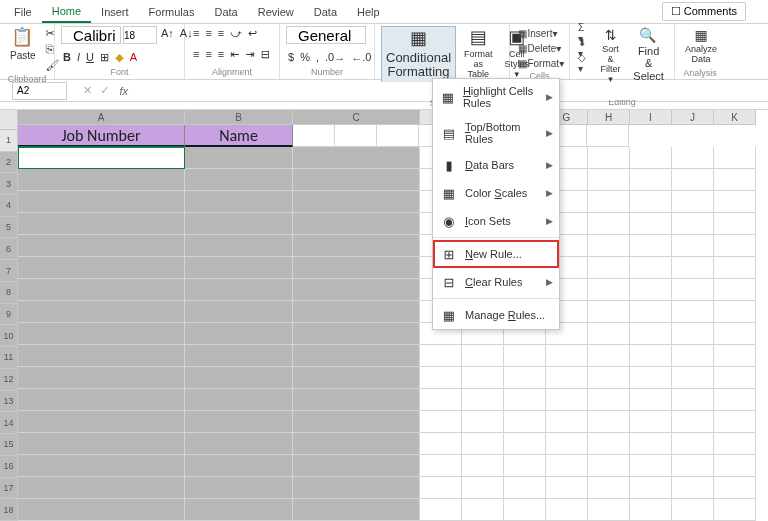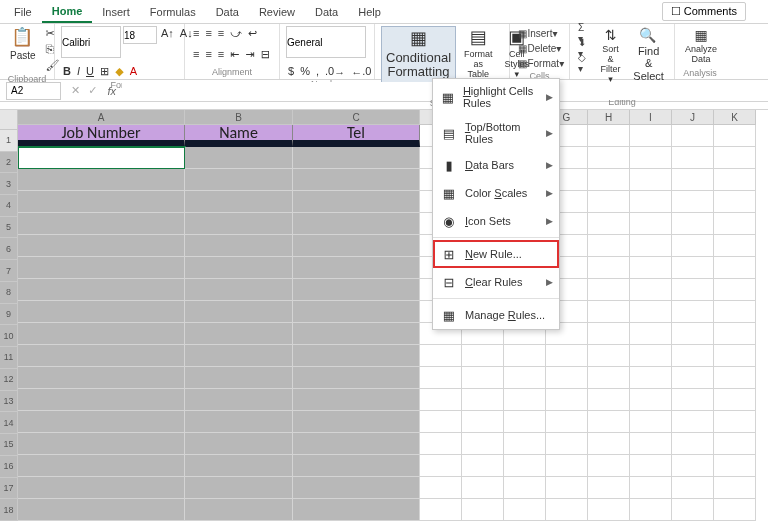--- a/index.html
+++ b/index.html
@@ -1,43 +1,43 @@
 <!DOCTYPE html>
 <html><head>
 <meta charset="utf-8">
 <style>
 * { margin: 0; padding: 0; box-sizing: border-box; font-family: 'Segoe UI', Arial, sans-serif; }
 body { background: #fff; font-size: 11px; color: #333; width: 768px; height: 521px; overflow: hidden; position: relative; }
 
 
 .tab-bar { display: flex; align-items: center; height: 24px; background: #fff; border-bottom: 1px solid #d4d4d4; padding: 0 4px; }
 .tab { padding: 4px 10px; cursor: pointer; font-size: 11px; color: #444; }
-.tab.active { border-bottom: 2px solid #107c41; color: #107c41; font-weight: 700; }
+.tab.active { border-bottom: 2px solid #107c41; color: #107c41; font-weight: 400; }
 .tab-right { margin-left: auto; display: flex; gap: 4px; padding-right: 18px; }
 .comments-btn { border: 1px solid #ccc; padding: 2px 8px; font-size: 11px; border-radius: 2px; background: #fff; }
 
 
 .ribbon { display: flex; height: 56px; background: #fff; border-bottom: 1px solid #d4d4d4; }
 .ribbon-group { border-right: 1px solid #e0e0e0; padding: 2px 6px; display: flex; flex-direction: column; justify-content: space-between; }
 .ribbon-group-label { font-size: 9px; color: #888; text-align: center; padding-top: 1px; }
 .ribbon-content { display: flex; align-items: flex-start; gap: 4px; flex: 1; }
 .rbtn { background: none; border: none; cursor: pointer; padding: 2px; font-size: 10px; color: #444; display: flex; align-items: center; }
 .rbtn-big { display: flex; flex-direction: column; align-items: center; padding: 2px 4px; text-align: center; font-size: 10px; line-height: 1.1; }
 .rbtn-big .ic { font-size: 18px; margin-bottom: 2px; }
 .rbtn-big.hl { background: #e0e8f0; border: 1px solid #a8b8cc; }
-.font-sel { width: 60px; height: 32px; font-size: 10px; border: 1px solid #ccc; }
+.font-sel { width: 60px; height: 18px; font-size: 15px; border: 1px solid #ccc; padding-left: 11px; }
 .size-sel { width: 34px; height: 18px; font-size: 10px; border: 1px solid #ccc; }
 .ic-sm { font-size: 11px; padding: 1px 2px; cursor: pointer; }
 .row2 { display: flex; gap: 2px; margin-top: 2px; }
 .col-stack { display: flex; flex-direction: column; gap: 1px; }
 .col-stack .rbtn { font-size: 10px; padding: 0 2px; height: 14px; }
 
 
 .formula-bar { display: flex; height: 22px; border-bottom: 1px solid #d4d4d4; align-items: center; background: #fff; }
-.name-box { width: 55px; border: 1px solid #ccc; height: 18px; font-size: 10px; padding: 0 4px; margin: 0 6px; }
+.name-box { width: 55px; border: 1px solid #ccc; height: 18px; font-size: 10px; padding: 0 4px; margin: 0 12px; }
 .fx-label { font-style: italic; color: #666; padding: 0 6px; }
 .fx-input { flex: 1; border: none; height: 18px; font-size: 10px; padding: 0 4px; }
 .fb-btn { padding: 0 4px; color: #aaa; font-size: 11px; }
 
 
 .grid-wrap { position: relative; display: flex; height: calc(521px - 24px - 56px - 22px - 8px); }
 .grid-blank { width: 768px; height: 8px; background: #fff; border-bottom: 1px solid #d4d4d4; }
 .row-hdrs { width: 18px; background: #e6e6e6; display: flex; flex-direction: column; }
 .row-hdr { height: 22px; border-bottom: 1px solid #c8c8c8; border-right: 1px solid #c8c8c8; font-size: 9px; display: flex; align-items: center; justify-content: center; color: #555; background: #e6e6e6; }
 .row-hdr.sel { background: #bababa; }
@@ -46,21 +46,21 @@
 .cols { flex: 1; display: flex; flex-direction: column; overflow: hidden; }
 .col-hdrs { display: flex; height: 20px; }
 .col-hdr { border-right: 1px solid #c8c8c8; border-bottom: 1px solid #c8c8c8; background: #e6e6e6; font-size: 10px; display: flex; align-items: center; justify-content: center; color: #555; }
 .col-hdr.sel { background: #bababa; }
 .colA { width: 167px; } .colB { width: 108px; } .colC { width: 127px; }
 .colN { width: 42px; }
 
 .cells { position: relative; }
 .cell-row { display: flex; height: 22px; }
 .cell { border-right: 1px solid #d4d4d4; border-bottom: 1px solid #d4d4d4; background: #fff; font-size: 11px; display: flex; align-items: center; padding: 0 4px; }
-.cell.hdr { background: #c8a2e0; font-size: 16px; font-weight: 400; color: #222; justify-content: center; border-right: 1px solid #888; border-bottom: 7px solid #0f172a; font-family: Calibri, sans-serif; }
+.cell.hdr { background: #c8a2e0; font-size: 16px; font-weight: 400; color: #222; justify-content: center; border-right: 1px solid #888; border-bottom: 2px solid #0f172a; font-family: Calibri, sans-serif; }
 .cell.sel { background: #b8b8b8; }
 .cell.active { background: #fff; outline: 2px solid #107c41; outline-offset: -1px; }
 
 
 .dropdown { position: absolute; left: 432px; top: 78px; width: 128px; background: #fff; border: 1px solid #c8c8c8; box-shadow: 2px 2px 6px rgba(0,0,0,0.2); z-index: 100; }
 .dd-item { display: flex; align-items: center; padding: 6px 8px; font-size: 11px; cursor: pointer; gap: 8px; position: relative; }
 .dd-item .ic { width: 16px; height: 16px; display: inline-flex; align-items: center; justify-content: center; font-size: 13px; }
 .dd-item .arr { position: absolute; right: 6px; font-size: 9px; color: #666; }
 .dd-sep { height: 1px; background: #e0e0e0; margin: 2px 0; }
 .dd-item.highlight { outline: 2px solid #e03030; outline-offset: -2px; }
@@ -257,21 +257,20 @@
       <div class="col-hdr colN">G</div>
       <div class="col-hdr colN">H</div>
       <div class="col-hdr colN">I</div>
       <div class="col-hdr colN">J</div>
       <div class="col-hdr colN">K</div>
     </div>
     <div class="cells" id="cells">
         <div class="cell-row">
           <div class="cell colA hdr">Job Number</div>
           <div class="cell colB hdr">Name</div>
-          <div class="cell colC hdr">Tel</div>
           <div class="cell colN"></div>
           <div class="cell colN"></div>
           <div class="cell colN"></div>
           <div class="cell colN"></div>
           <div class="cell colN"></div>
           <div class="cell colN"></div>
           <div class="cell colN"></div>
           <div class="cell colN"></div>
         </div>
         <div class="cell-row">

